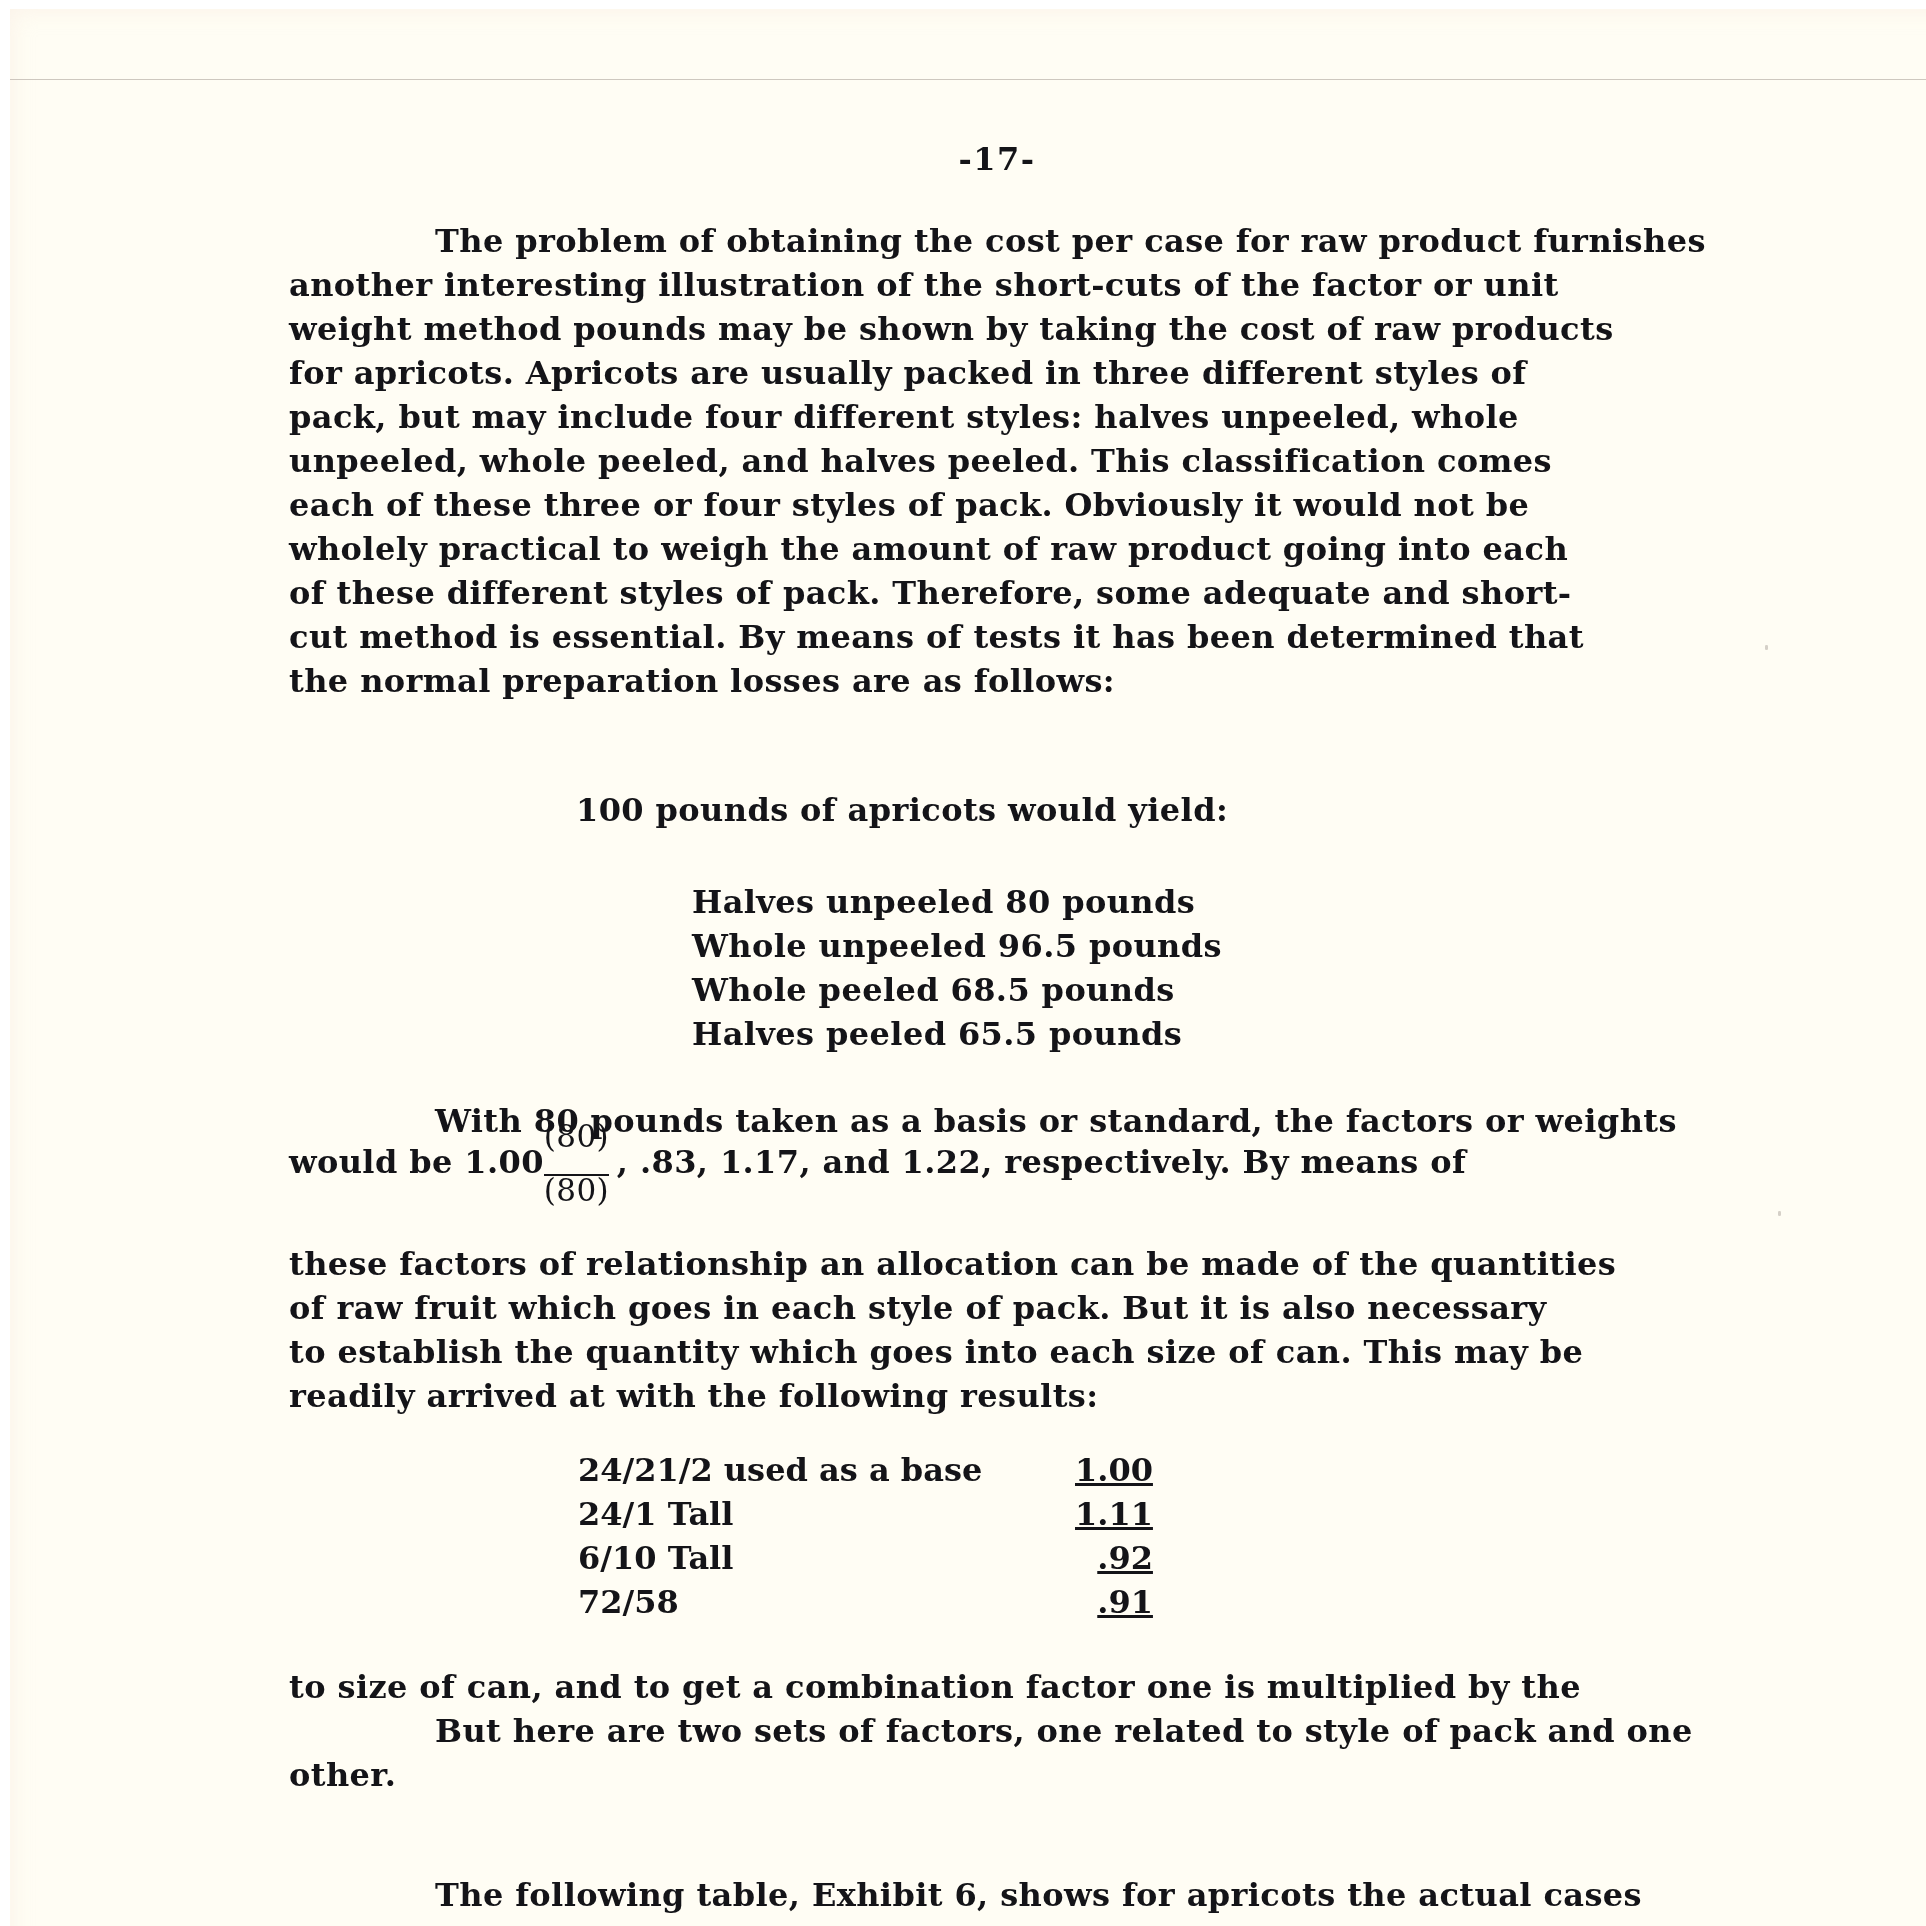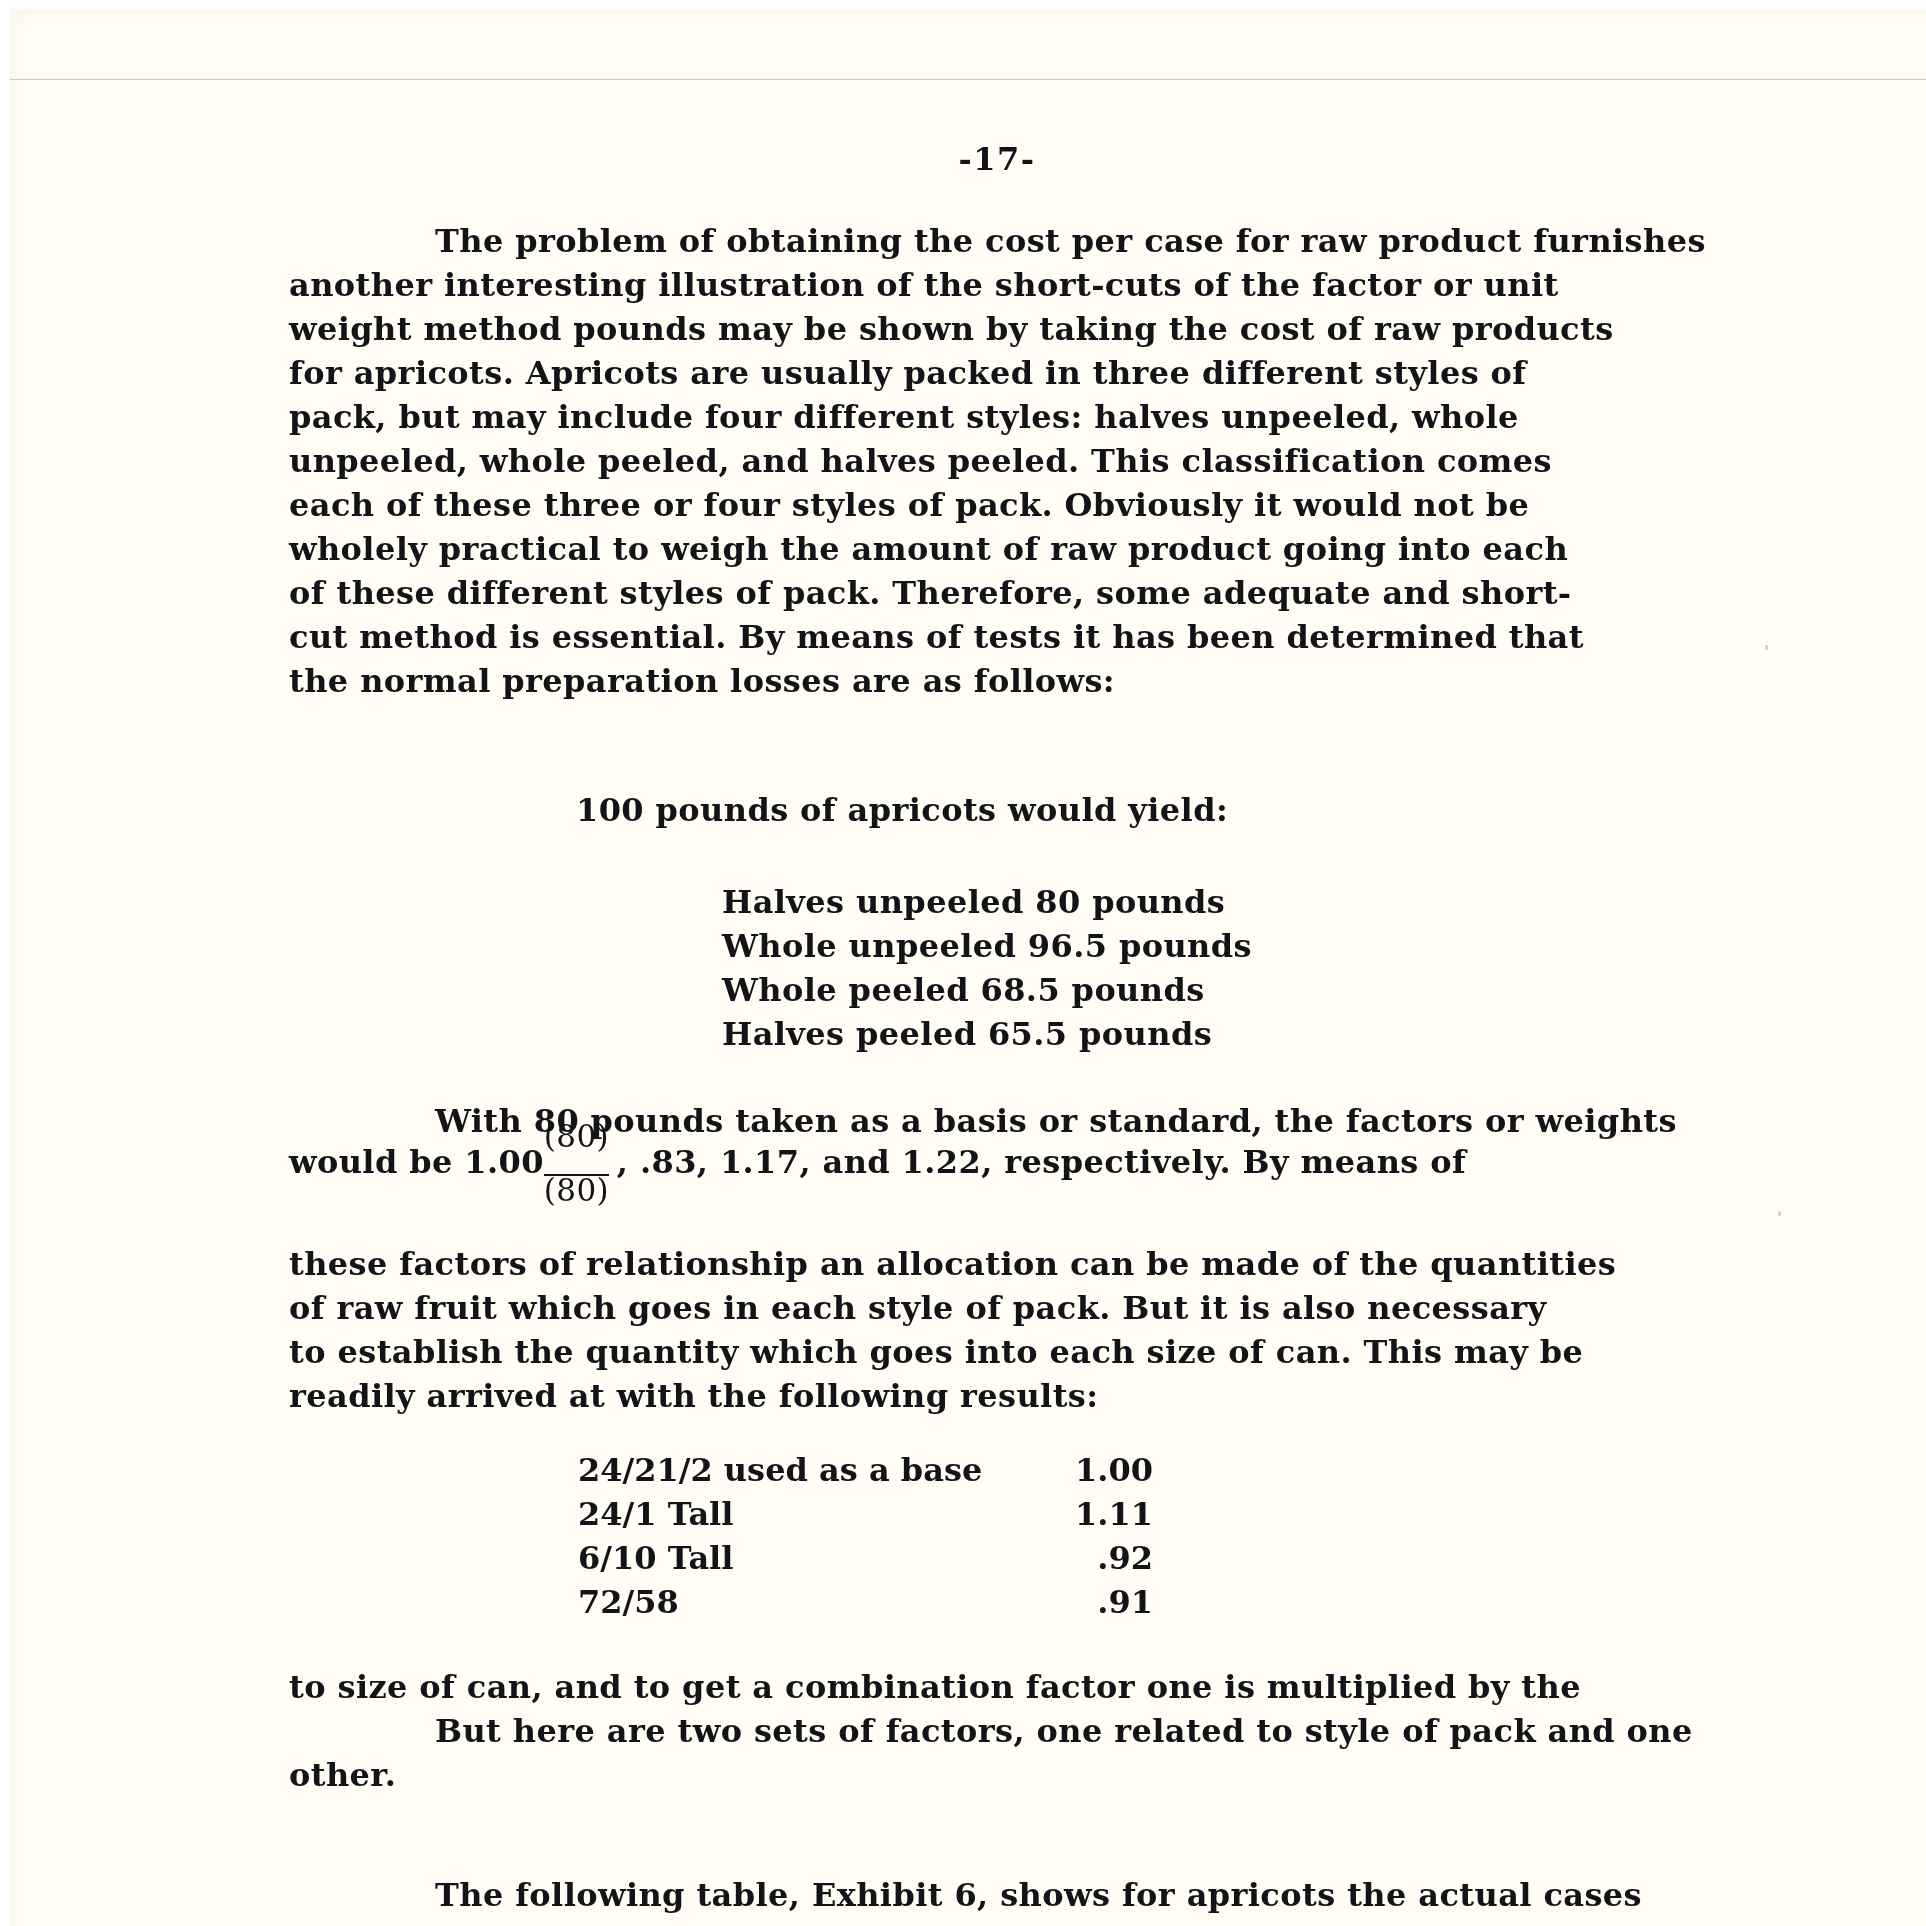--- a/index.html
+++ b/index.html
@@ -84,21 +84,21 @@
     .yield-intro {
       white-space: nowrap;
     }
     .yield-list {
       position: absolute;
       left: 116px;
       top: 89px;
       white-space: nowrap;
       line-height: 44px;
     }
-    .yield-item { display: block; margin-left: 30px; }
+    .yield-item { display: block; }
 
     .factor-line {
       position: absolute;
       left: 279px;
       top: 1134px;
       font-family: "DejaVu Serif", serif;
       font-size: 32px;
       font-weight: bold;
       letter-spacing: 0.4px;
       white-space: nowrap;
@@ -136,21 +136,21 @@
       font-weight: bold;
       border-collapse: collapse;
     }
     .can-table td {
       padding: 0;
       height: 44px;
       white-space: nowrap;
       vertical-align: middle;
     }
     .can-table td.size { width: 497px; }
-    .can-table td.factor { text-align: right; width: 75px; }
+    .can-table td.factor { text-align: right; width: 75px; text-decoration: underline; }
 
     .speck {
       position: absolute;
       width: 3.1px;
       height: 5.4px;
       background: #b9b2aa;
       border-radius: 1.2px;
       opacity: 0.6;
     }
   </style>

